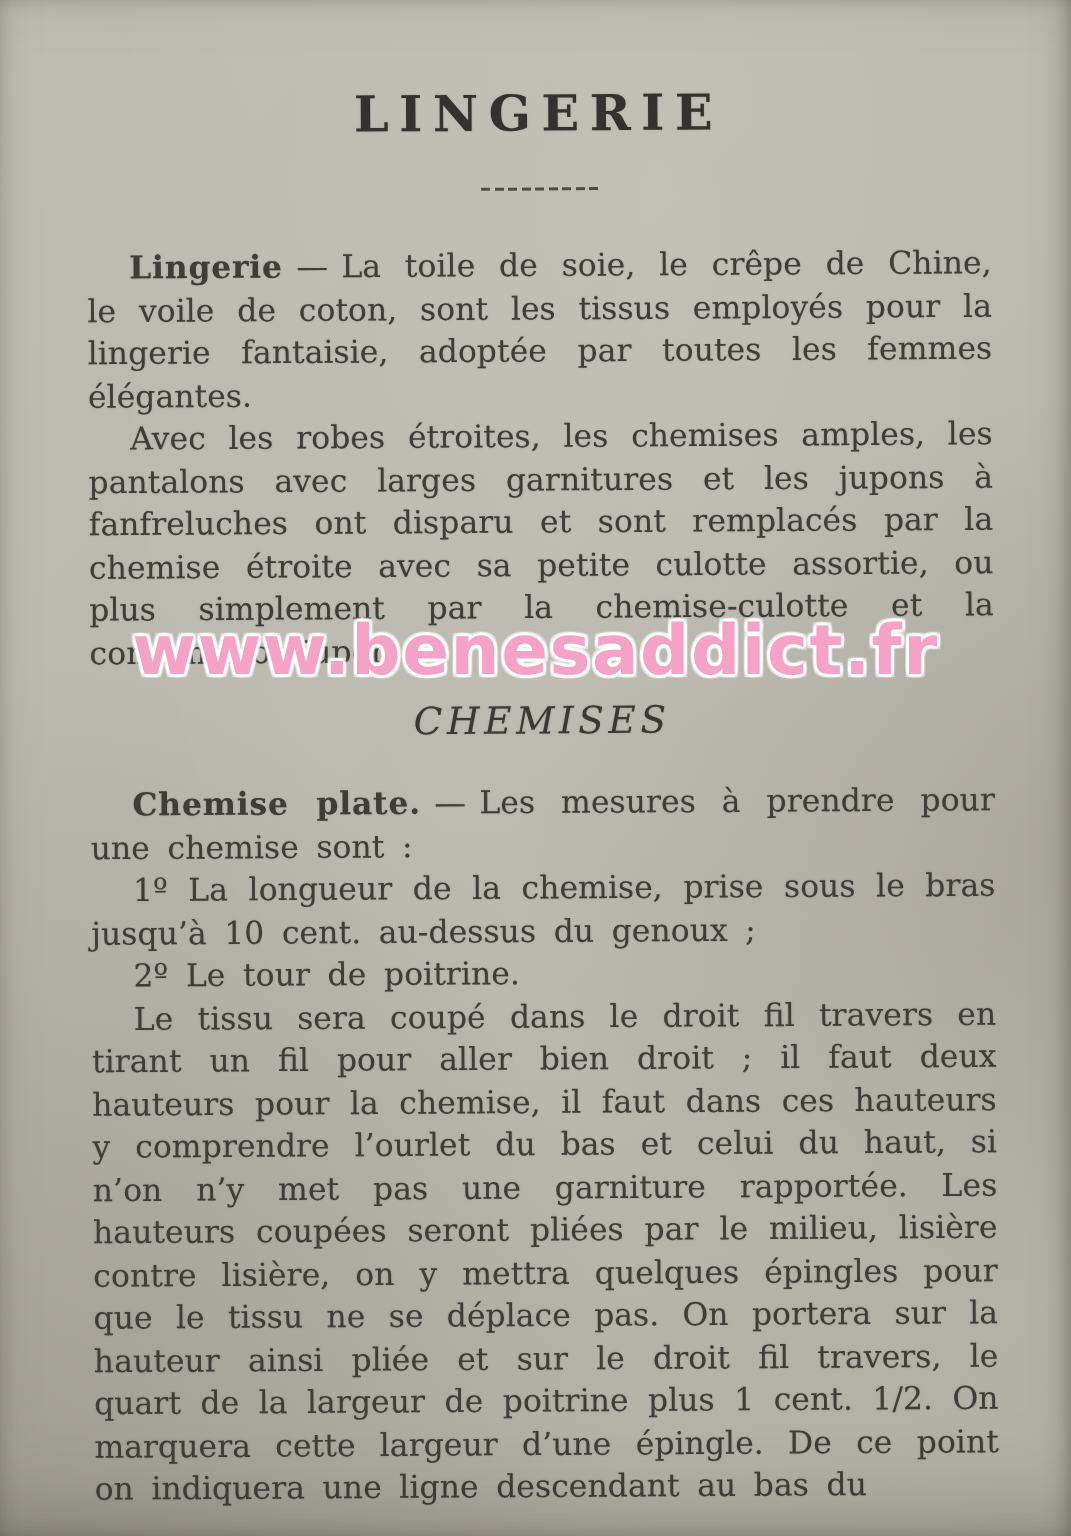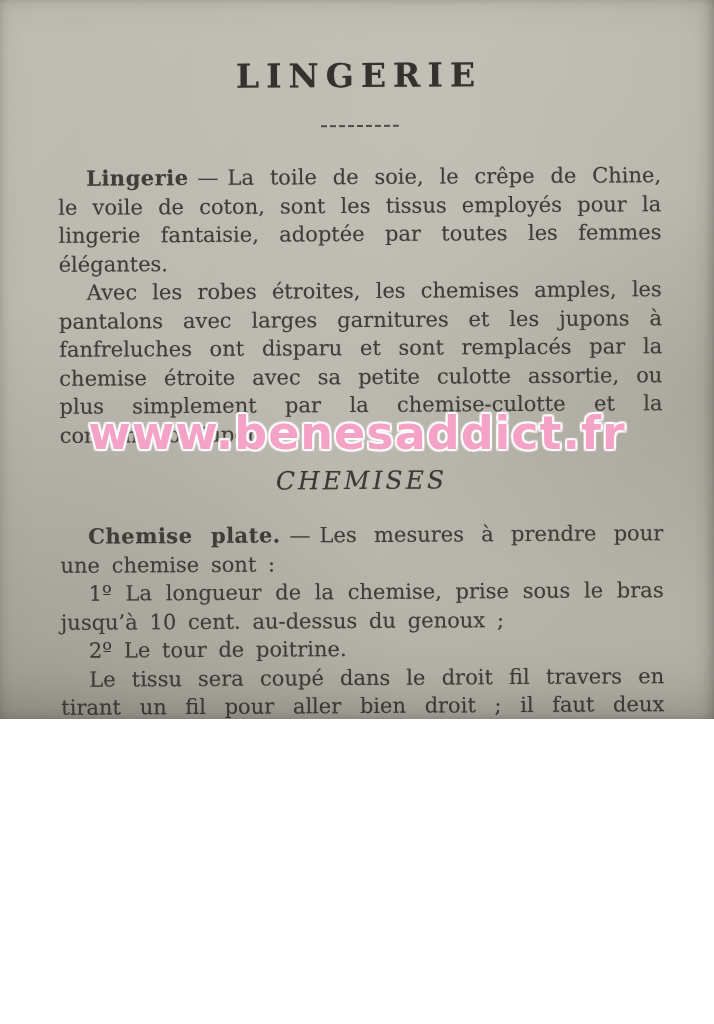--- a/index.html
+++ b/index.html
@@ -7,21 +7,21 @@
     padding: 0;
     width: 714px;
     height: 1024px;
     overflow: hidden;
     font-family: "DejaVu Serif", serif;
   }
 
   .page {
     position: relative;
     width: 714px;
-    height: 719px;
+    height: 1024px;
     background:
       radial-gradient(ellipse at 62% 15%, rgba(255,255,248,0.10), transparent 62%),
       radial-gradient(ellipse at 0% 104%, rgba(55,50,40,0.20), transparent 42%),
       radial-gradient(ellipse at 103% 55%, rgba(70,64,52,0.12), transparent 38%),
       linear-gradient(135deg, #bfbcb3 0%, #bab7ae 48%, #b2afa5 100%);
     overflow: hidden;
   }
 
   
   .page::after {

